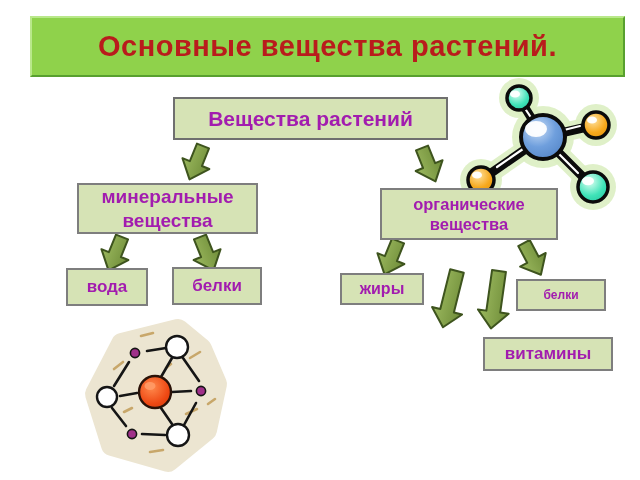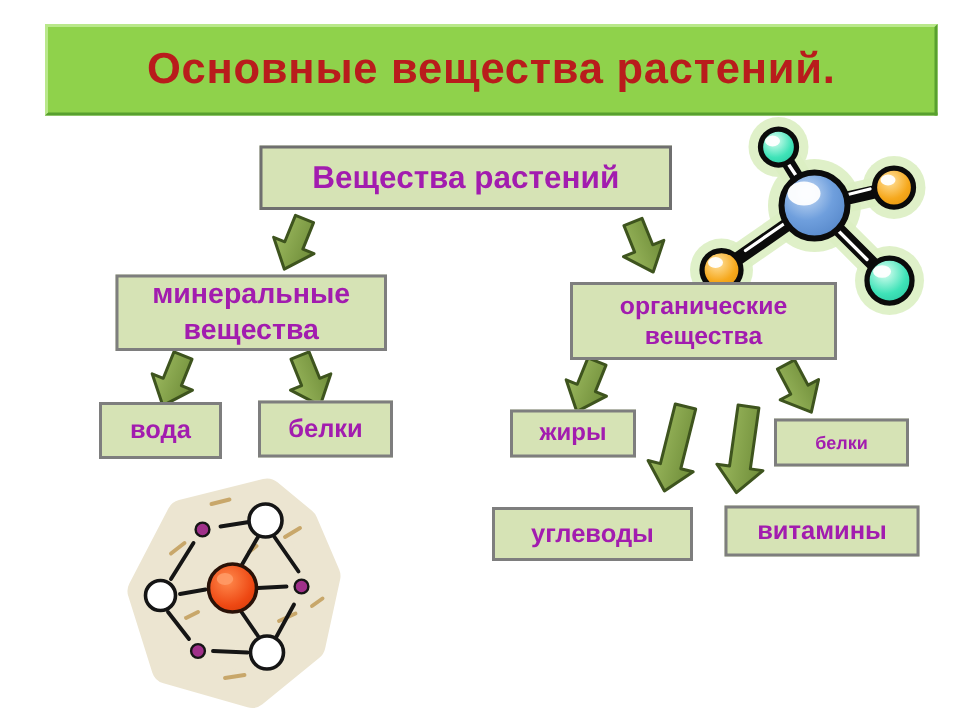--- a/index.html
+++ b/index.html
@@ -172,21 +172,18 @@
   </div>
 
   <div class="node n-fats">
     <span>жиры</span>
   </div>
 
   <div class="node n-proteins">
     <span>белки</span>
   </div>
 
-  <div class="node n-carbs">
-    <span>углеводы</span>
-  </div>
 
   <div class="node n-vitamins">
     <span>витамины</span>
   </div>
 
 </div>
 
 </body></html>

